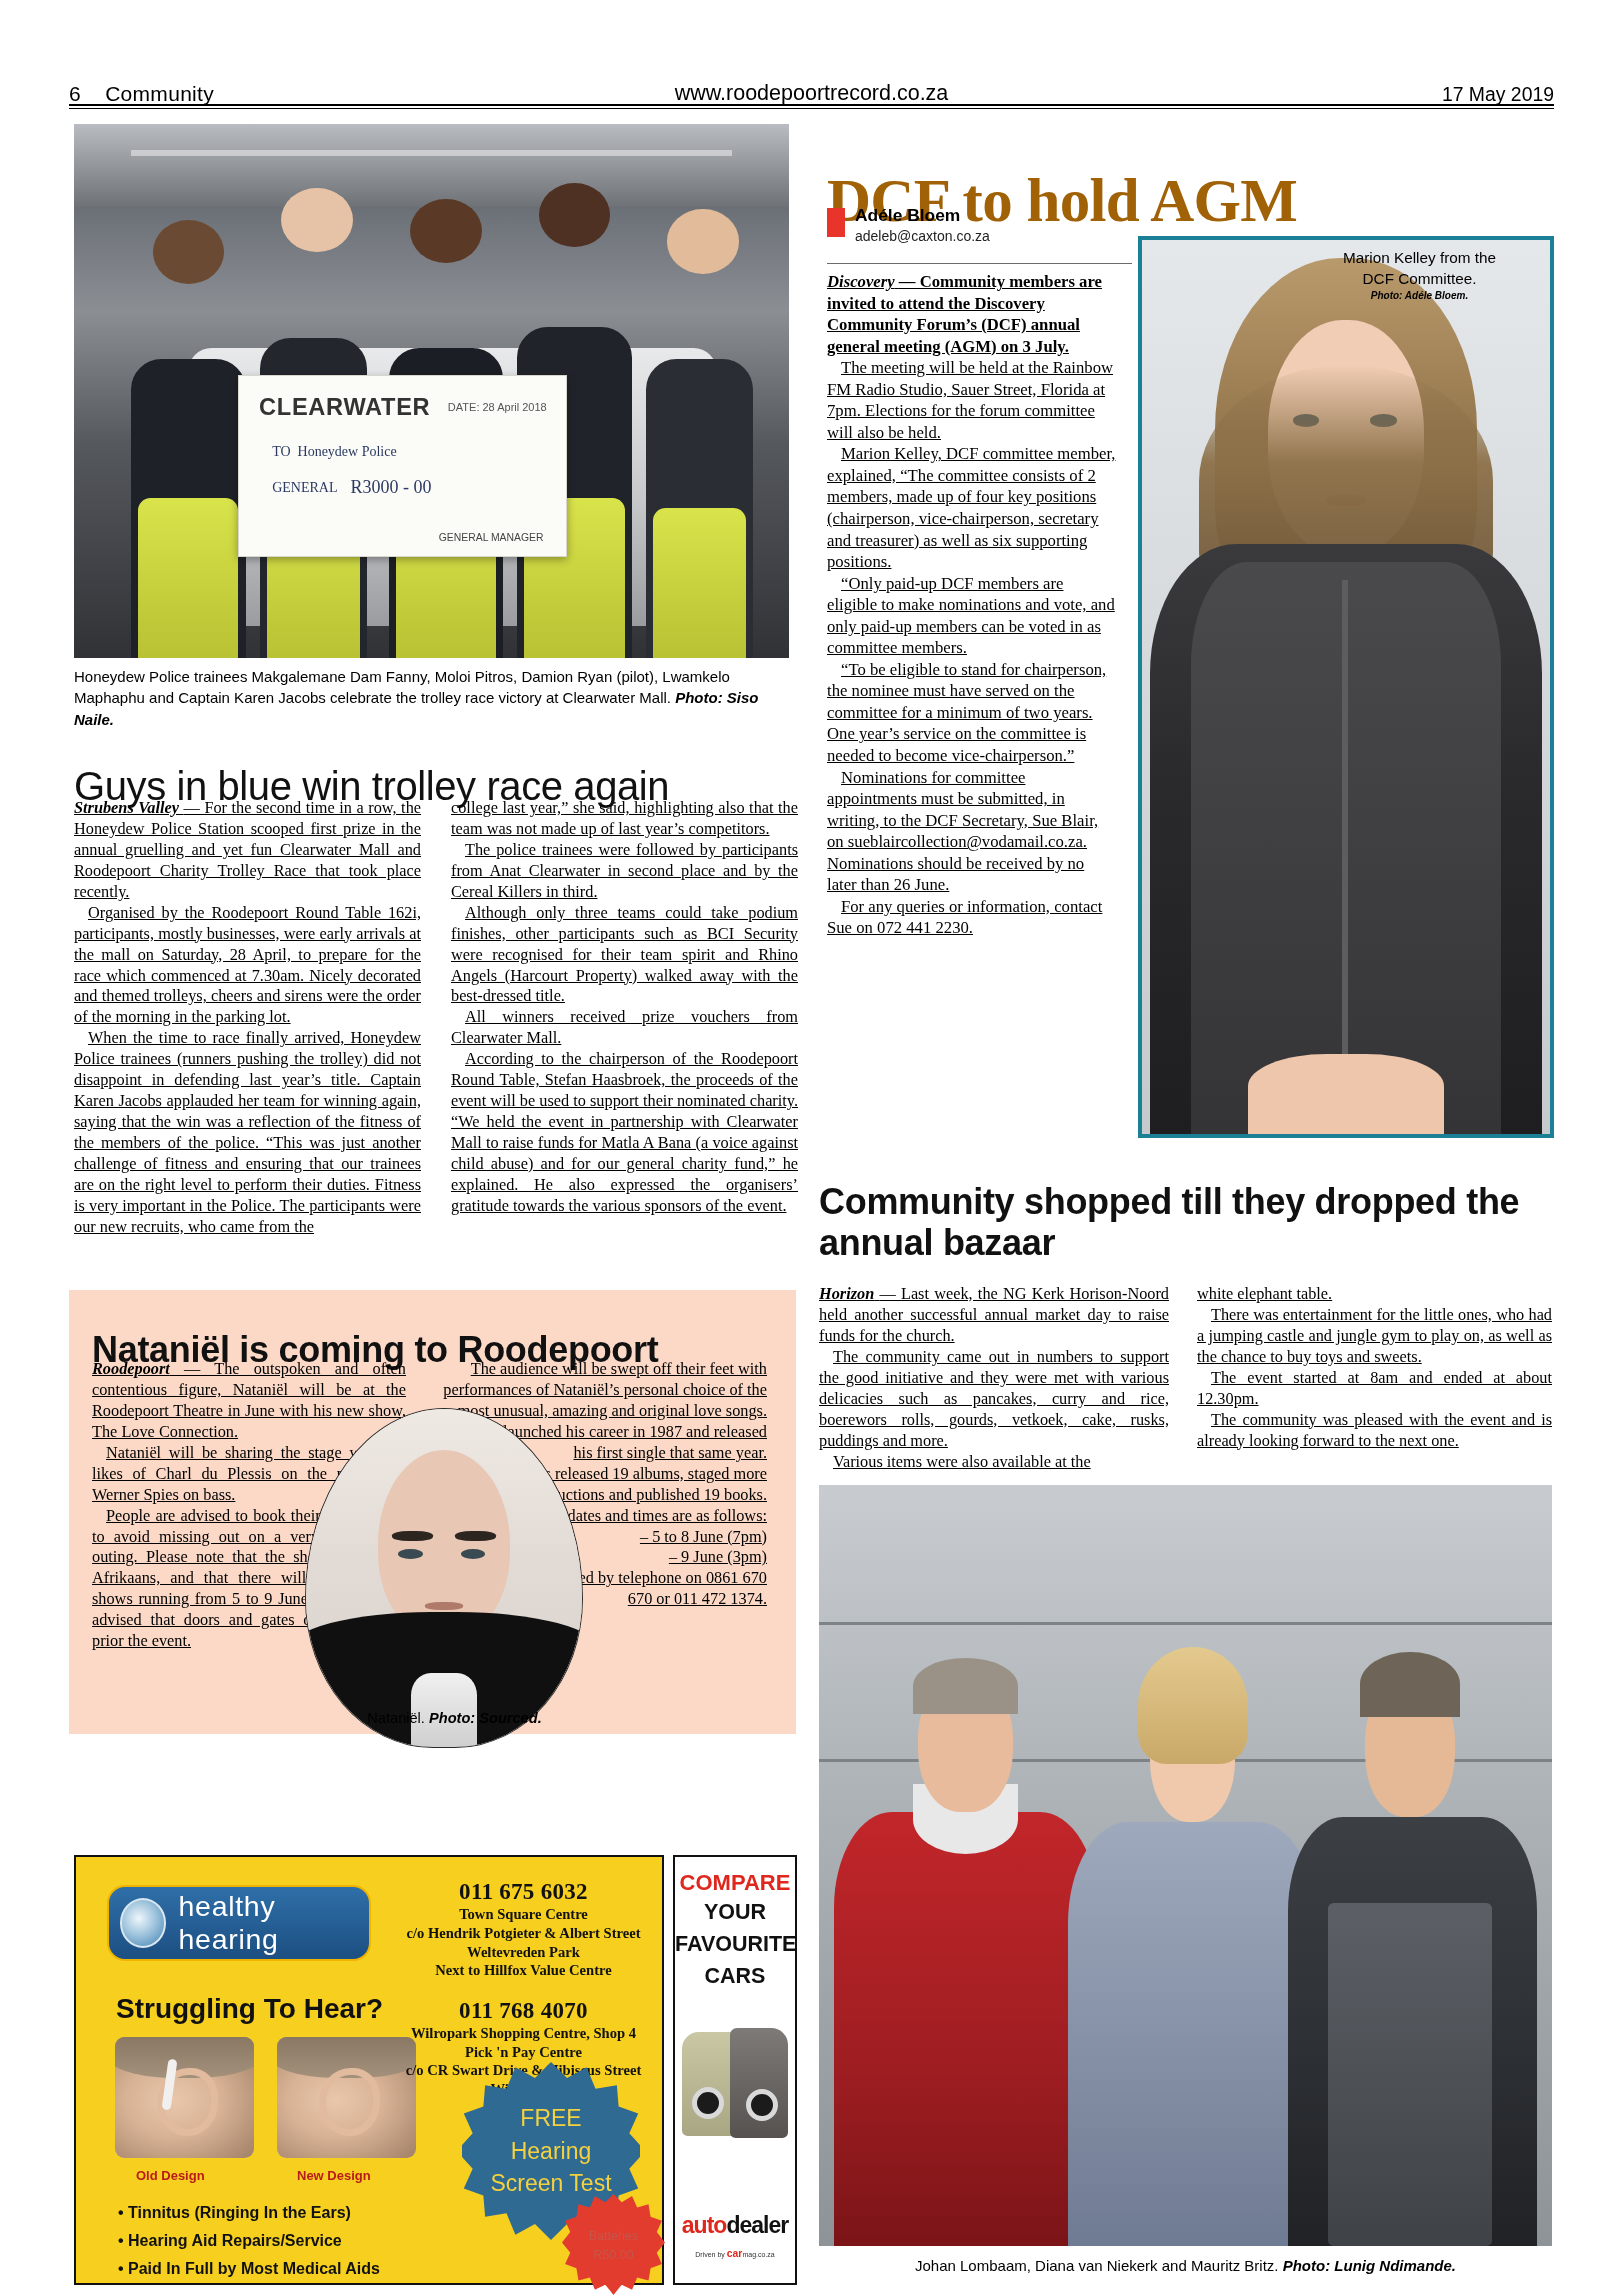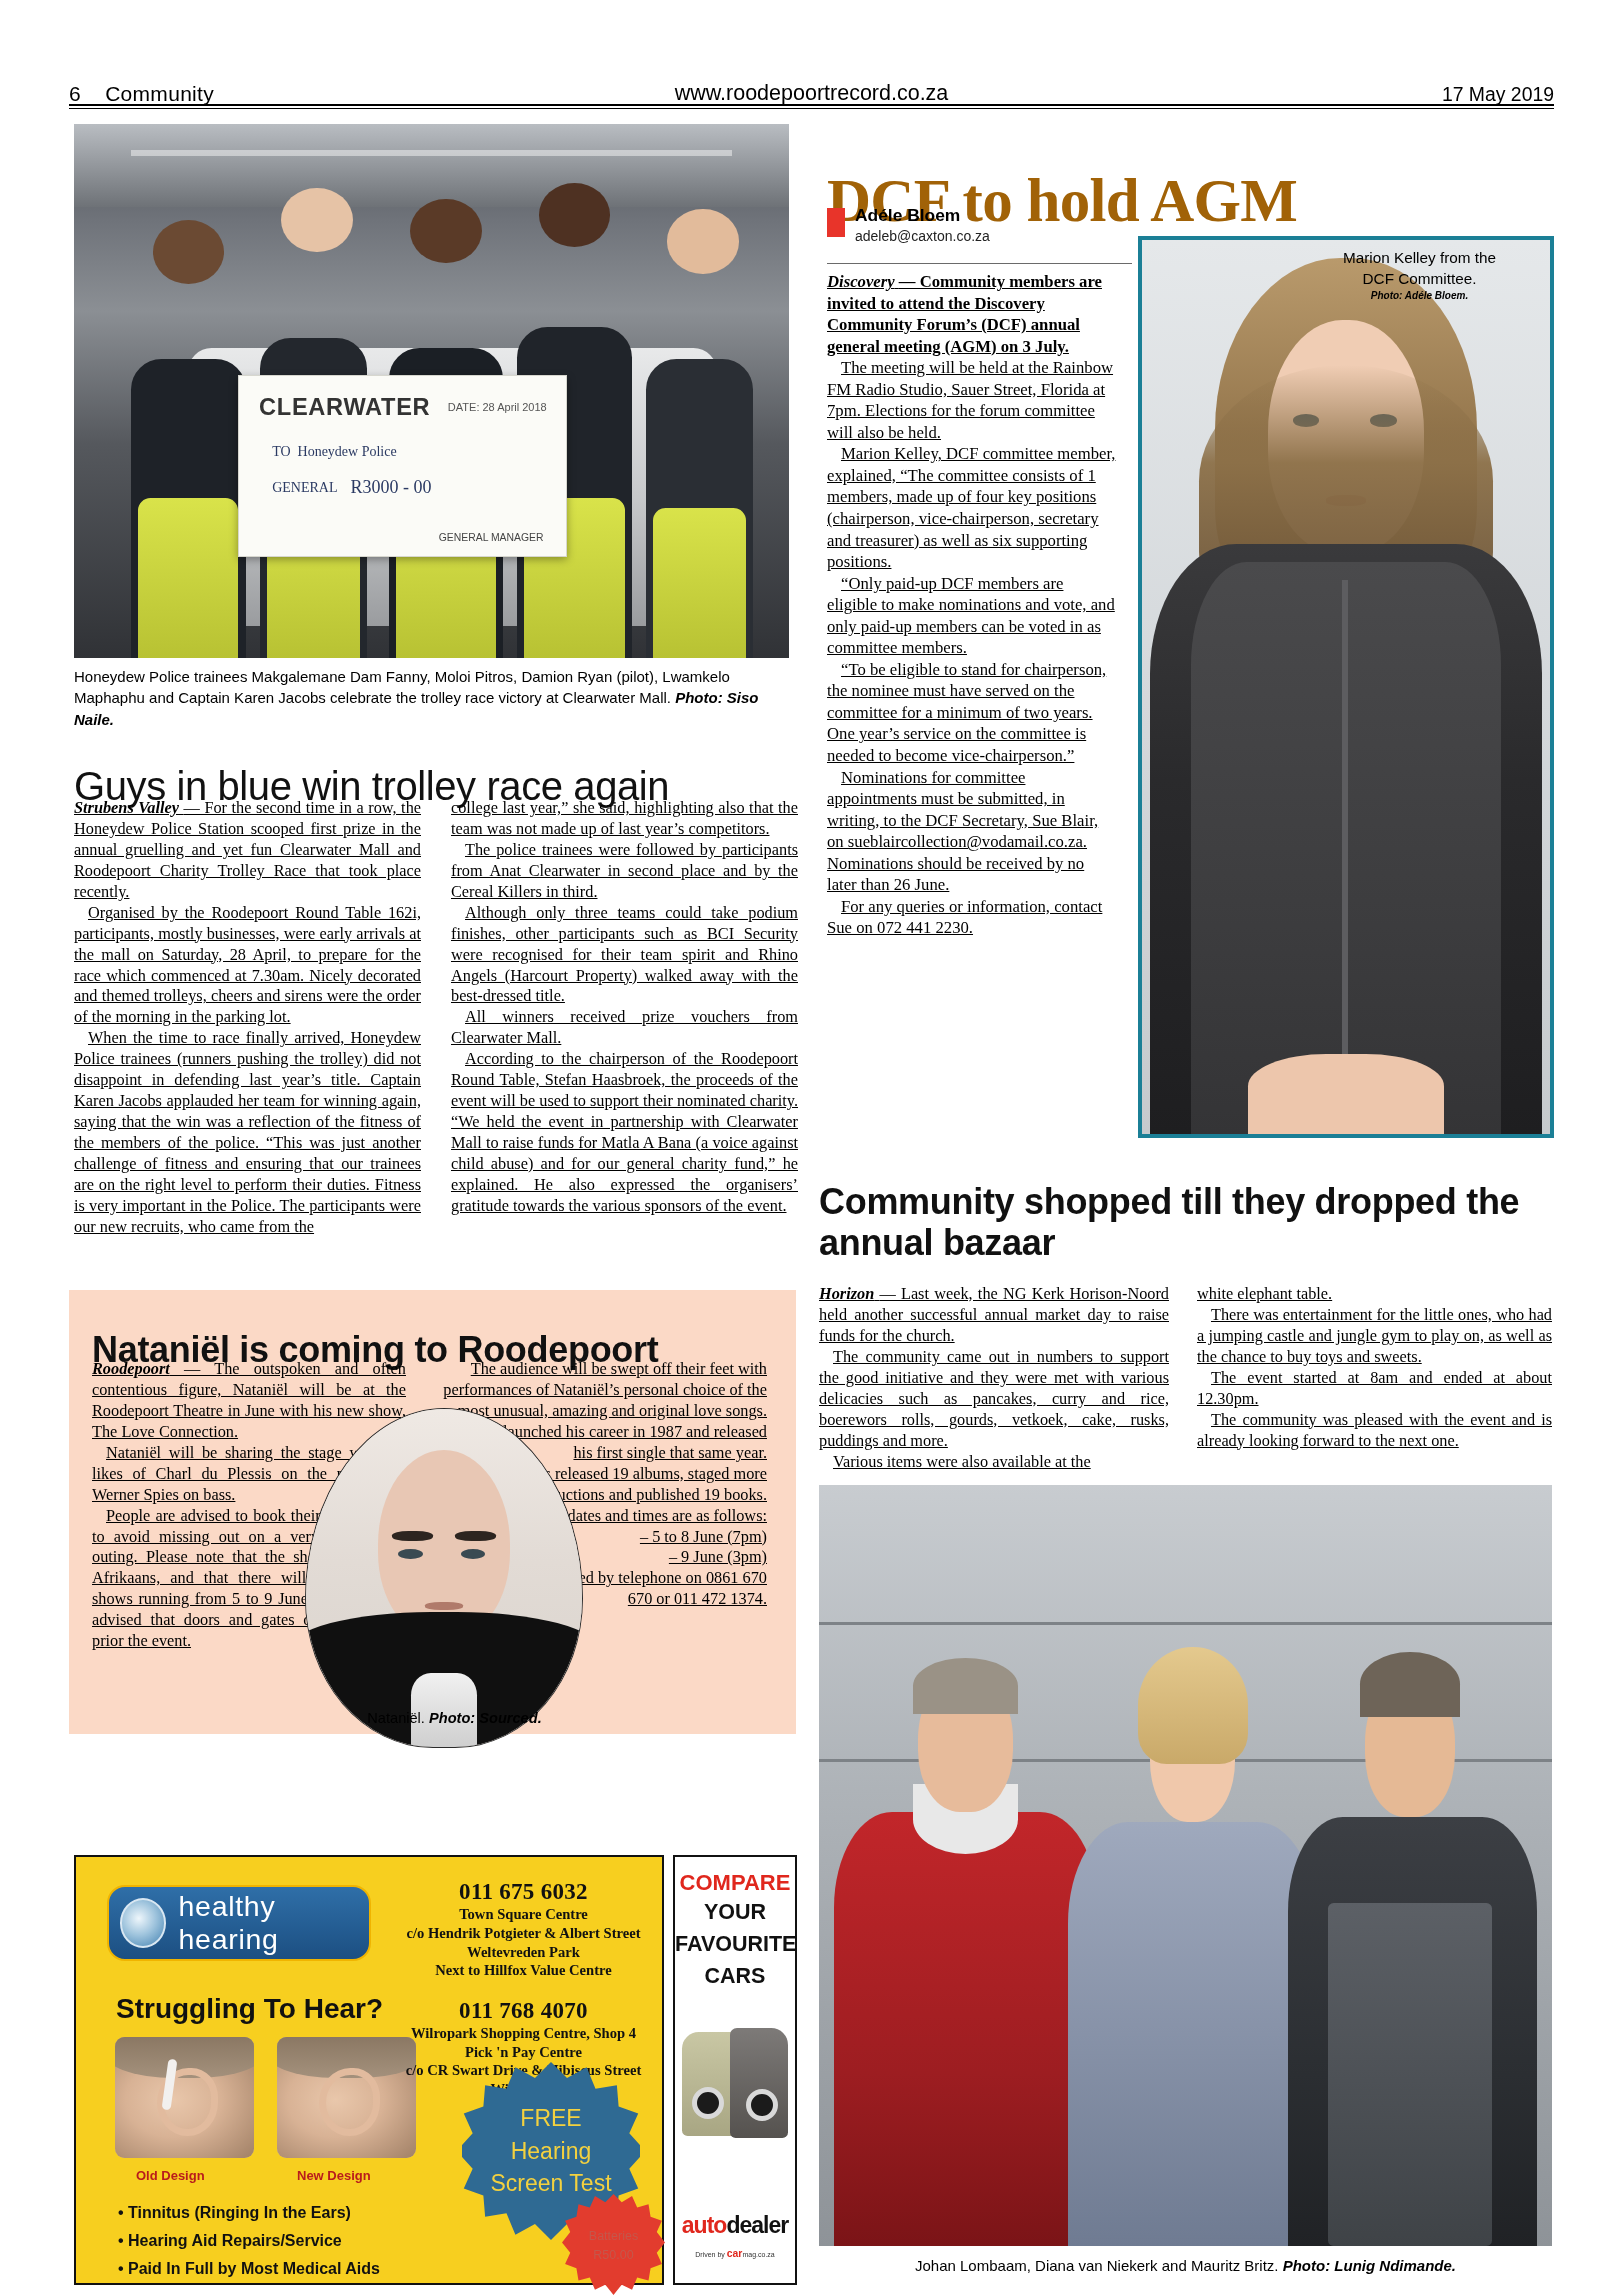--- a/index.html
+++ b/index.html
@@ -476,21 +476,21 @@
   <div class="swatch"></div>
   <div class="nm">Adéle Bloem</div>
   <div class="em">adeleb@caxton.co.za</div>
   <div class="rule"></div>
 </div>
 
 <div class="body-col" id="dcf-body">
   <p class="first"><span class="lede">Discovery</span>
     <span class="bold-lede">— Community members are invited to attend the Discovery Community Forum’s (DCF) annual general meeting (AGM) on 3 July.</span></p>
   <p>The meeting will be held at the Rainbow FM Radio Studio, Sauer Street, Florida at 7pm. Elections for the forum committee will also be held.</p>
-  <p>Marion Kelley, DCF committee member, explained, “The committee consists of 1 members, made up of four key positions (chairperson, vice-chairperson, secretary and treasurer) as well as six supporting positions.</p>
+  <p>Marion Kelley, DCF committee member, explained, “The committee consists of 2 members, made up of four key positions (chairperson, vice-chairperson, secretary and treasurer) as well as six supporting positions.</p>
   <p>“Only paid-up DCF members are eligible to make nominations and vote, and only paid-up members can be voted in as committee members.</p>
   <p>“To be eligible to stand for chairperson, the nominee must have served on the committee for a minimum of two years. One year’s service on the committee is needed to become vice-chairperson.”</p>
   <p>Nominations for committee appointments must be submitted, in writing, to the DCF Secretary, Sue Blair, on sueblaircollection@vodamail.co.za. Nominations should be received by no later than 26 June.</p>
   <p>For any queries or information, contact Sue on 072 441 2230.</p>
 </div>
 
 <div id="marion-photo">
   <div class="bg"></div>
   <div class="hair"></div>
   <div class="face"></div>

